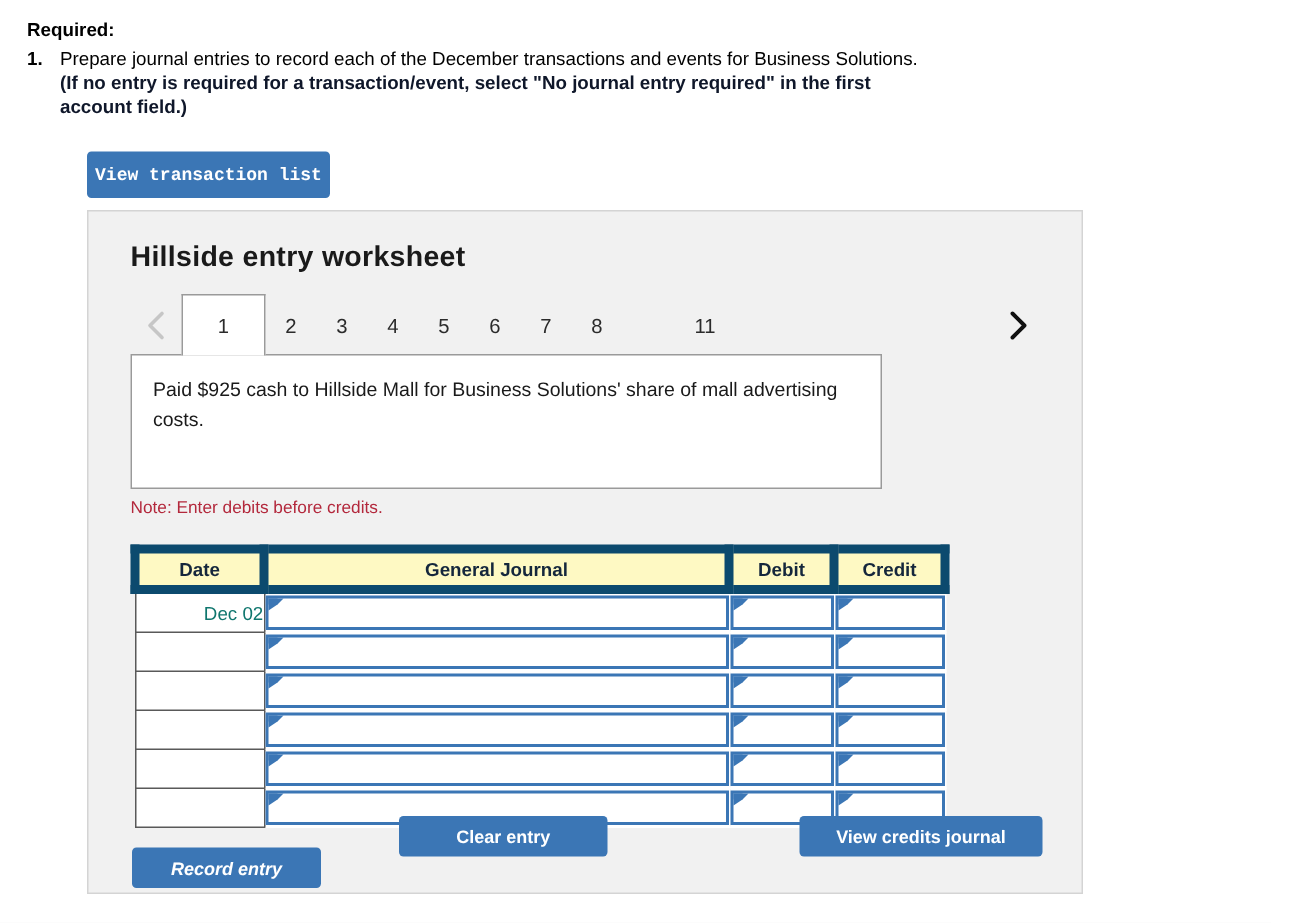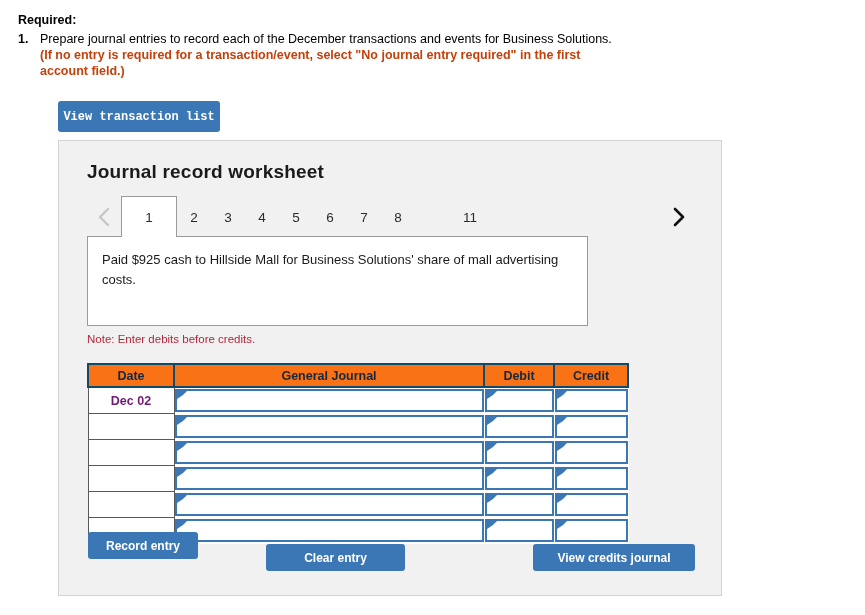--- a/index.html
+++ b/index.html
@@ -41,21 +41,21 @@
     line-height: 16px;
   }
   .req-body {
     font-size: 12.5px;
     line-height: 16px;
   }
   .req-line1 {
     color: #000;
   }
   .req-line2 {
-    color: #c2410c;
+    color: #0f172a;
     font-weight: bold;
     display: block;
     max-width: 560px;
   }
 
   
   .btn {
     background: #3b76b5;
     color: #ffffff;
     border: none;
@@ -188,44 +188,43 @@
   
   #journal-table {
     position: absolute;
     left: 28px;
     top: 222px;
     border-collapse: collapse;
     table-layout: fixed;
     width: 542px;
   }
   #journal-table th {
-    background: #f97316;
-    border: 2px solid #0c4a6e;
+    background: #fef9c3;
+    border: 6px solid #0c4a6e;
     font-size: 12.5px;
     font-weight: bold;
     color: #15273c;
     height: 21px;
     padding: 0;
   }
   .col-date   { width: 86px; }
   .col-gj     { width: 310px; }
   .col-debit  { width: 70px; }
   .col-credit { width: 74px; }
 
   #journal-table td {
     padding: 0;
     height: 25px;
     background: #ffffff;
   }
   td.date-cell {
     border: 1px solid #595959;
-    text-align: center;
+    text-align: right;
     font-size: 12.5px;
-    color: #701a75;
-    font-weight: bold;
+    color: #0f766e;
   }
   td.input-cell {
     border: 1px solid #ffffff;
     position: relative;
   }
   .field {
     position: relative;
     box-sizing: border-box;
     height: 23px;
     margin: 1px 0 1px 0;
@@ -241,23 +240,24 @@
     border-left: 6px solid #3b76b5;
     border-top: 4px solid #3b76b5;
     border-bottom: 4px solid transparent;
     border-right: 4px solid transparent;
   }
 
   
   #record-entry-button {
     position: absolute;
     left: 29px;
-    top: 391px;
-    width: 110px;
+    top: 424px;
+    width: 126px;
     height: 27px;
+    font-style: italic;
   }
   #clear-entry-button {
     position: absolute;
     left: 207px;
     top: 403px;
     width: 139px;
     height: 27px;
   }
   #view-general-journal-button {
     position: absolute;
@@ -278,21 +278,21 @@
       <span class="req-line1">Prepare journal entries to record each of the December transactions and events for Business Solutions.</span>
       <span class="req-line2">(If no entry is required for a transaction/event, select "No journal entry required" in the first account field.)</span>
     </div>
   </div>
 </div>
 
 <button class="btn" id="view-transaction-list">View transaction list</button>
 
 <div id="worksheet-panel">
 
-  <div id="worksheet-title">Journal record worksheet</div>
+  <div id="worksheet-title">Hillside entry worksheet</div>
 
   <div id="tab-strip">
     <div class="chev" id="tab-prev">
       <svg width="15" height="22" viewBox="0 0 15 22" aria-hidden="true">
         <polyline points="11,3 3,11 11,19" fill="none" stroke="currentColor" stroke-width="2.4" stroke-linecap="round" stroke-linejoin="round"></polyline>
       </svg>
     </div>
     <div id="tab-list">
         <div class="tab is-active">1</div>
         <div class="tab">2</div>

